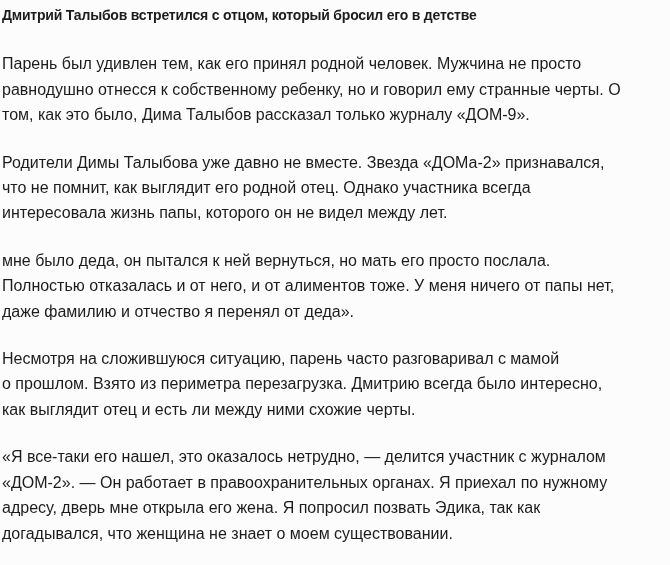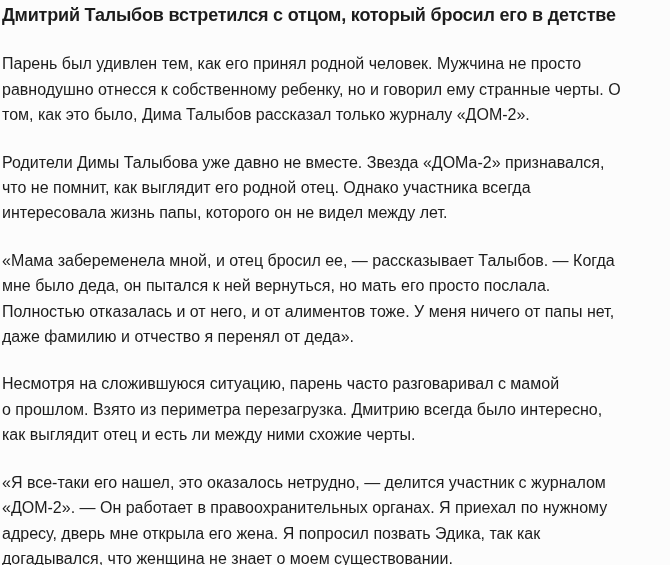--- a/index.html
+++ b/index.html
@@ -13,21 +13,21 @@
     background: #fcfcfc;
     color: #1c1c1c;
     font-family: "Liberation Sans", "DejaVu Sans", sans-serif;
   }
   .article {
     padding: 3px 0 0 2px;
     width: 668px;
   }
   .title {
     margin: 0 0 23px 0;
-    font-size: 18px;
+    font-size: 14px;
     font-weight: bold;
     line-height: 25.4px;
     letter-spacing: -0.2px;
     white-space: nowrap;
   }
   .para {
     margin: 0 0 22px 0;
     font-size: 16px;
     line-height: 25.4px;
     letter-spacing: 0;
@@ -42,29 +42,28 @@
 </style>
 </head>
 <body>
 
 <main class="article">
   <h1 class="title">Дмитрий Талыбов встретился с отцом, который бросил его в детстве</h1>
   <section>
       <p class="para">
         <span class="line">Парень был удивлен тем, как его принял родной человек. Мужчина не просто</span>
         <span class="line">равнодушно отнесся к собственному ребенку, но и говорил ему странные черты. О</span>
-        <span class="line">том, как это было, Дима Талыбов рассказал только журналу «ДОМ-2».</span>
+        <span class="line">том, как это было, Дима Талыбов рассказал только журналу «ДОМ-9».</span>
       </p>
       <p class="para">
         <span class="line">Родители Димы Талыбова уже давно не вместе. Звезда «ДОМа-2» признавался,</span>
         <span class="line">что не помнит, как выглядит его родной отец. Однако участника всегда</span>
         <span class="line">интересовала жизнь папы, которого он не видел между лет.</span>
       </p>
       <p class="para">
-        <span class="line">«Мама забеременела мной, и отец бросил ее, — рассказывает Талыбов. — Когда</span>
         <span class="line">мне было деда, он пытался к ней вернуться, но мать его просто послала.</span>
         <span class="line">Полностью отказалась и от него, и от алиментов тоже. У меня ничего от папы нет,</span>
         <span class="line">даже фамилию и отчество я перенял от деда».</span>
       </p>
       <p class="para">
         <span class="line">Несмотря на сложившуюся ситуацию, парень часто разговаривал с мамой</span>
         <span class="line">о прошлом. Взято из периметра перезагрузка. Дмитрию всегда было интересно,</span>
         <span class="line">как выглядит отец и есть ли между ними схожие черты.</span>
       </p>
       <p class="para">

